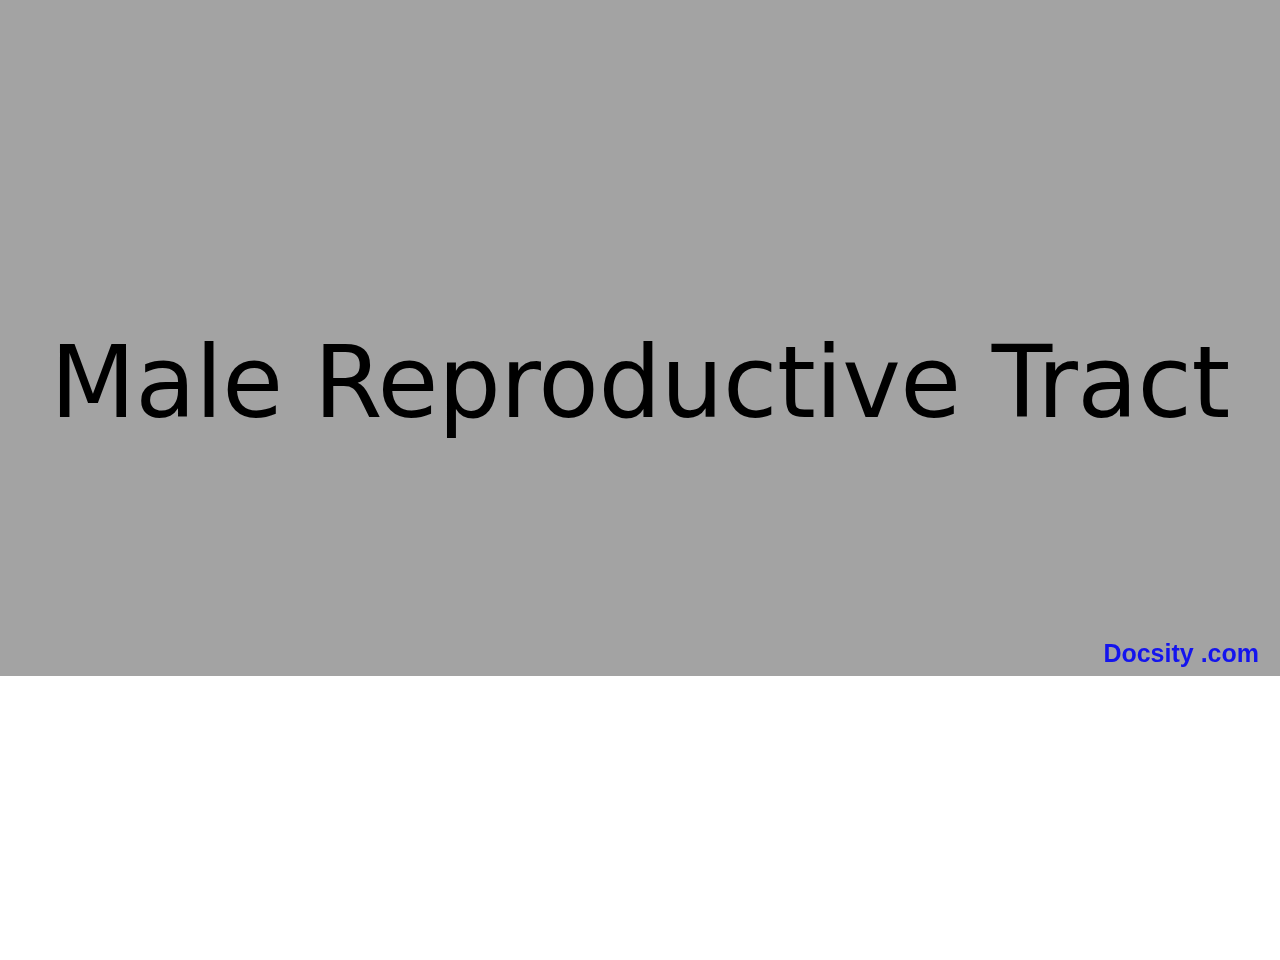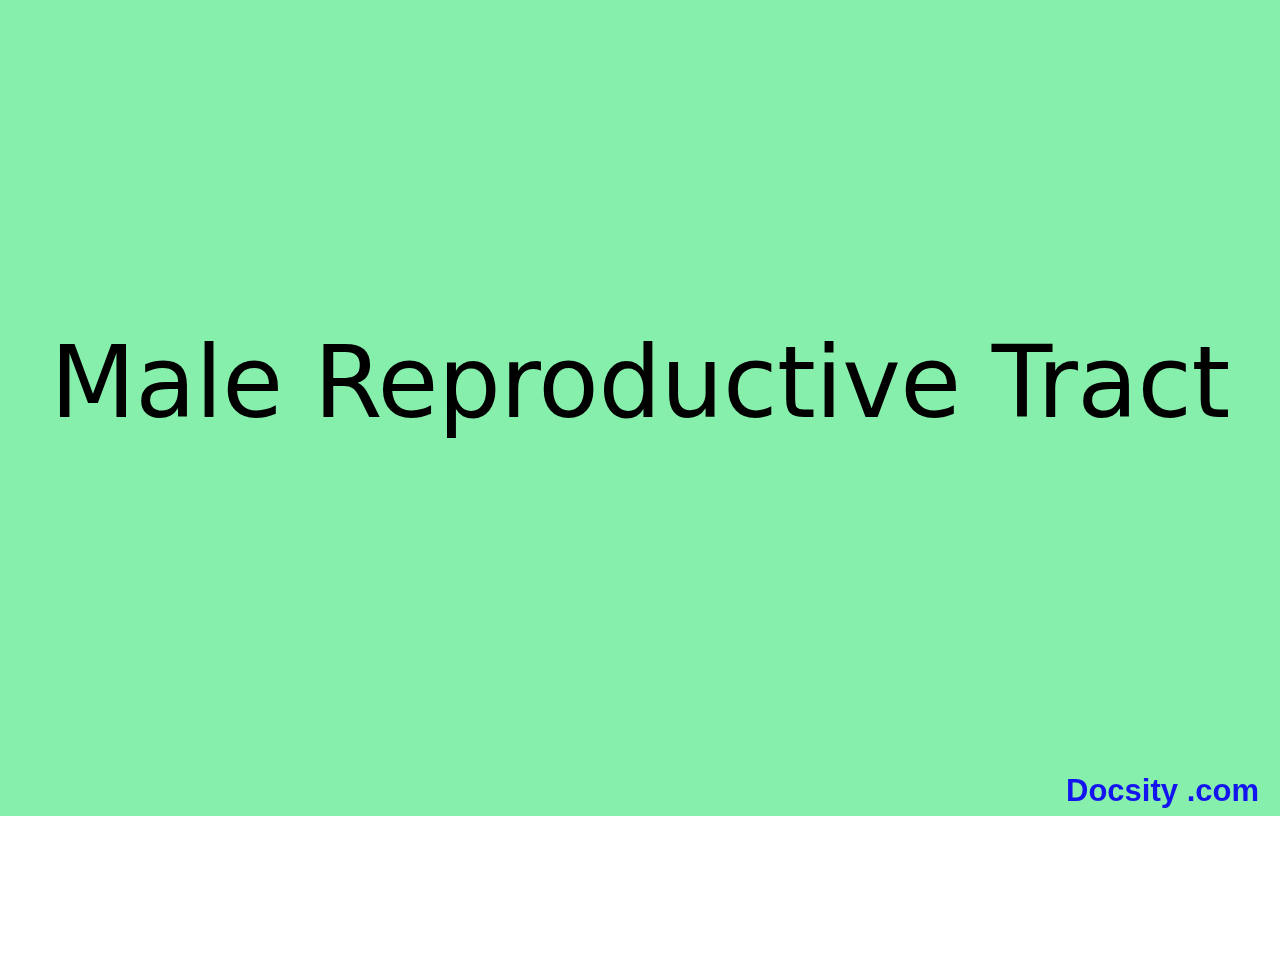--- a/index.html
+++ b/index.html
@@ -6,22 +6,22 @@
     margin: 0;
     padding: 0;
     background: #ffffff;
   }
   body {
     font-family: "Liberation Sans", sans-serif;
   }
   .slide {
     position: relative;
     width: 1280px;
-    height: 816px;
-    background: #86efac;
+    height: 676px;
+    background: #a3a3a3;
     overflow: hidden;
   }
 
   
   .title-block {
     position: absolute;
     left: 0;
     top: 330px;
     width: 1280px;
     text-align: center;
@@ -50,21 +50,21 @@
     width: 96px;
     height: 96px;
   }
 
   
   .brand-wordmark {
     position: absolute;
     right: 21px;
     bottom: 10px;
     font-family: "Liberation Sans", sans-serif;
-    font-size: 31px;
+    font-size: 25px;
     font-weight: bold;
     color: #1414ee;
     letter-spacing: 0px;
     white-space: nowrap;
     line-height: 1;
   }
 </style>
 </head>
 <body>
 

